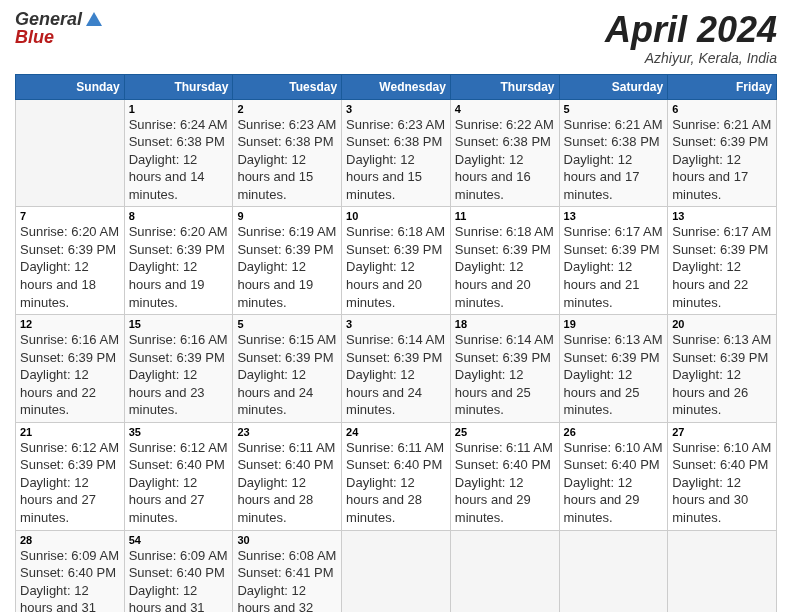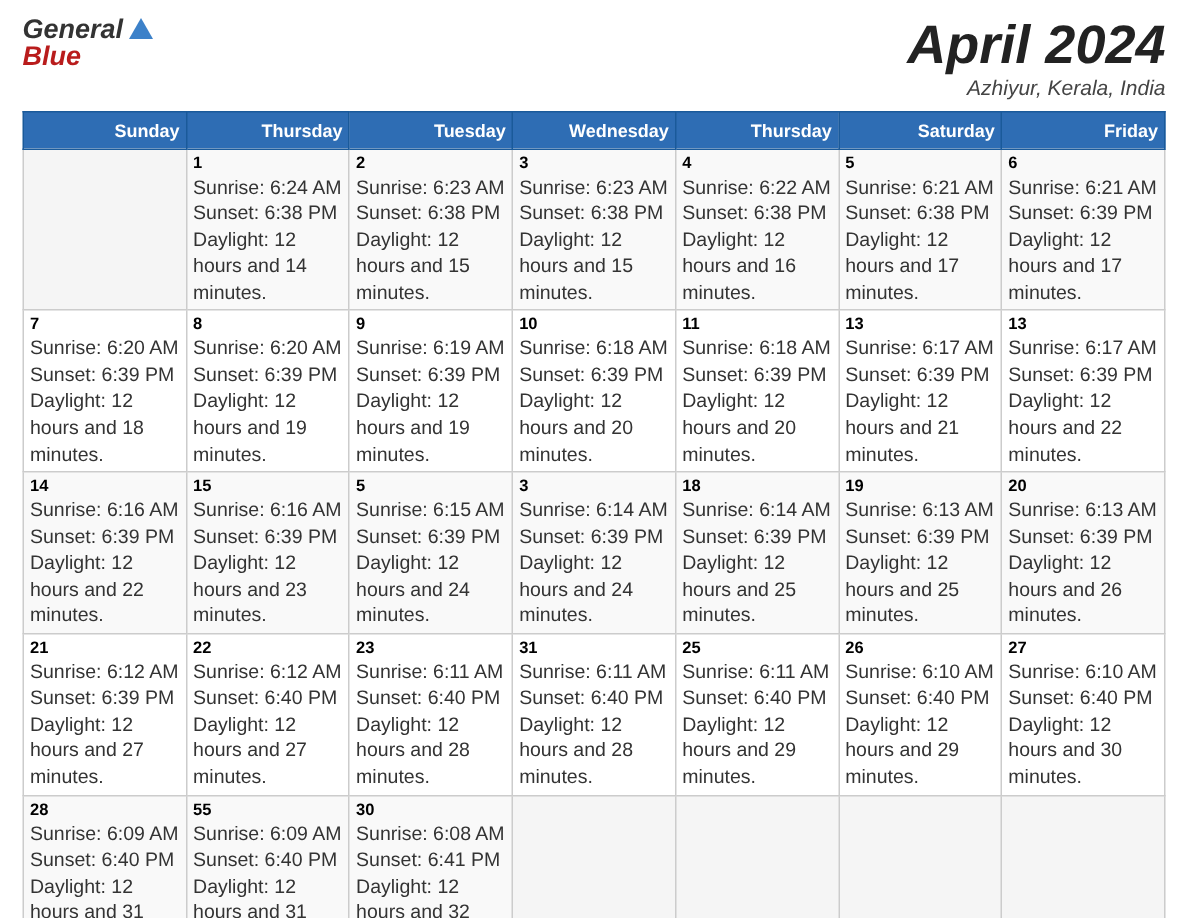--- a/index.html
+++ b/index.html
@@ -180,21 +180,21 @@
             <span class="day-num">13</span>
             <div class="day-info">Sunrise: 6:17 AM<br>Sunset: 6:39 PM<br>Daylight: 12 hours and 21 minutes.</div>
           </td>
           <td>
             <span class="day-num">13</span>
             <div class="day-info">Sunrise: 6:17 AM<br>Sunset: 6:39 PM<br>Daylight: 12 hours and 22 minutes.</div>
           </td>
         </tr>
         <tr>
           <td>
-            <span class="day-num">14</span>
+            <span class="day-num">12</span>
             <div class="day-info">Sunrise: 6:16 AM<br>Sunset: 6:39 PM<br>Daylight: 12 hours and 22 minutes.</div>
           </td>
           <td>
             <span class="day-num">15</span>
             <div class="day-info">Sunrise: 6:16 AM<br>Sunset: 6:39 PM<br>Daylight: 12 hours and 23 minutes.</div>
           </td>
           <td>
             <span class="day-num">5</span>
             <div class="day-info">Sunrise: 6:15 AM<br>Sunset: 6:39 PM<br>Daylight: 12 hours and 24 minutes.</div>
           </td>
@@ -214,29 +214,29 @@
             <span class="day-num">20</span>
             <div class="day-info">Sunrise: 6:13 AM<br>Sunset: 6:39 PM<br>Daylight: 12 hours and 26 minutes.</div>
           </td>
         </tr>
         <tr>
           <td>
             <span class="day-num">21</span>
             <div class="day-info">Sunrise: 6:12 AM<br>Sunset: 6:39 PM<br>Daylight: 12 hours and 27 minutes.</div>
           </td>
           <td>
-            <span class="day-num">22</span>
+            <span class="day-num">35</span>
             <div class="day-info">Sunrise: 6:12 AM<br>Sunset: 6:40 PM<br>Daylight: 12 hours and 27 minutes.</div>
           </td>
           <td>
             <span class="day-num">23</span>
             <div class="day-info">Sunrise: 6:11 AM<br>Sunset: 6:40 PM<br>Daylight: 12 hours and 28 minutes.</div>
           </td>
           <td>
-            <span class="day-num">31</span>
+            <span class="day-num">24</span>
             <div class="day-info">Sunrise: 6:11 AM<br>Sunset: 6:40 PM<br>Daylight: 12 hours and 28 minutes.</div>
           </td>
           <td>
             <span class="day-num">25</span>
             <div class="day-info">Sunrise: 6:11 AM<br>Sunset: 6:40 PM<br>Daylight: 12 hours and 29 minutes.</div>
           </td>
           <td>
             <span class="day-num">26</span>
             <div class="day-info">Sunrise: 6:10 AM<br>Sunset: 6:40 PM<br>Daylight: 12 hours and 29 minutes.</div>
           </td>
@@ -244,21 +244,21 @@
             <span class="day-num">27</span>
             <div class="day-info">Sunrise: 6:10 AM<br>Sunset: 6:40 PM<br>Daylight: 12 hours and 30 minutes.</div>
           </td>
         </tr>
         <tr>
           <td>
             <span class="day-num">28</span>
             <div class="day-info">Sunrise: 6:09 AM<br>Sunset: 6:40 PM<br>Daylight: 12 hours and 31 minutes.</div>
           </td>
           <td>
-            <span class="day-num">55</span>
+            <span class="day-num">54</span>
             <div class="day-info">Sunrise: 6:09 AM<br>Sunset: 6:40 PM<br>Daylight: 12 hours and 31 minutes.</div>
           </td>
           <td>
             <span class="day-num">30</span>
             <div class="day-info">Sunrise: 6:08 AM<br>Sunset: 6:41 PM<br>Daylight: 12 hours and 32 minutes.</div>
           </td>
           <td class="empty-cell"></td>
           <td class="empty-cell"></td>
           <td class="empty-cell"></td>
           <td class="empty-cell"></td>

